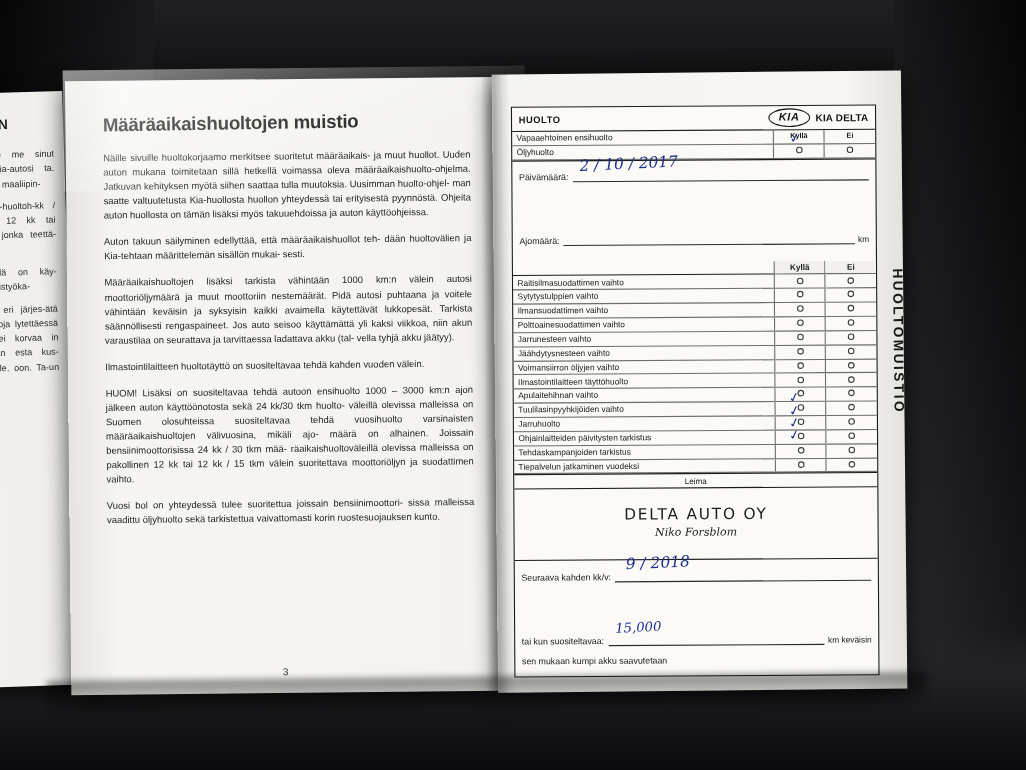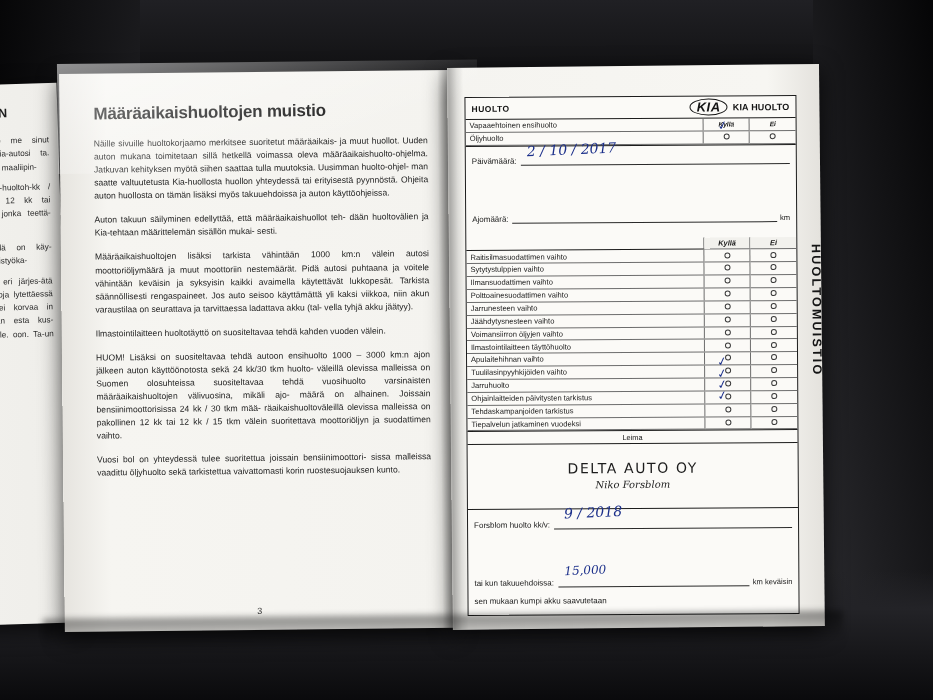--- a/index.html
+++ b/index.html
@@ -164,21 +164,21 @@
   .kia-logo {
     display: flex;
     align-items: center;
     gap: 5px;
   }
   .kia-oval {
     width: 36px; height: 15px;
     border: 1.4px solid #141414;
     border-radius: 50%;
     display: flex; align-items: center; justify-content: center;
-    font-size: 13px; font-weight: bold; font-style: italic;
+    font-size: 10px; font-weight: bold; font-style: italic;
     letter-spacing: .5px;
     color: #141414;
   }
   .kia-motors {
     font-size: 9px;
     font-weight: bold;
     color: #141414;
     letter-spacing: .2px;
   }
   table.rows {
@@ -191,21 +191,20 @@
     border-bottom: .7px solid #6d6d6d;
     padding: 1.2px 4px;
     line-height: 1.25;
   }
   td.col-label { width: 72%; }
   td.col-a, td.col-b {
     width: 14%;
     text-align: center;
     border-left: .7px solid #6d6d6d;
     position: relative;
-    font-style: italic;
   }
   .circle {
     display: inline-block;
     width: 4px; height: 4px;
     border: .7px solid #3a3a3a;
     border-radius: 50%;
   }
   .hdr-row td {
     font-weight: bold;
     font-size: 7.4px;
@@ -346,21 +345,21 @@
     </div>
 
     <div class="page page-right">
 
       <div class="card">
 
         <div class="card-head">
           <div class="huolto">HUOLTO</div>
           <div class="kia-logo">
             <div class="kia-oval">KIA</div>
-            <div class="kia-motors">KIA HUOLTO</div>
+            <div class="kia-motors">KIA DELTA</div>
           </div>
         </div>
 
         <table class="rows">
           <tbody>
               <tr>
             <td class="col-label">Vapaaehtoinen ensihuolto</td>
             <td class="col-a" style="font-size:6.6px;font-weight:bold;">Kyllä</td>
             <td class="col-b" style="font-size:6.6px;font-weight:bold;">Ei</td>
           </tr>
@@ -474,27 +473,27 @@
 
         <div class="leima">Leima</div>
 
         <div class="stamp">
           <div class="name">DELTA AUTO OY</div>
           <div class="person">Niko Forsblom</div>
         </div>
 
         <div class="next-block">
           <div class="field">
-            <span class="lbl">Forsblom huolto kk/v:</span>
+            <span class="lbl">Seuraava kahden kk/v:</span>
             <span class="line">
               <span class="hand" style="left:10px; top:-13px;">9  /  2018</span>
             </span>
           </div>
           <div class="field">
-            <span class="lbl">tai kun takuuehdoissa:</span>
+            <span class="lbl">tai kun suositeltavaa:</span>
             <span class="line">
               <span class="hand hand-sm" style="left:6px; top:-12px;">15,000</span>
             </span>
             <span class="suffix">km keväisin</span>
           </div>
           <div class="field" style="margin-bottom:2px;">
             <span class="lbl">sen mukaan kumpi akku saavutetaan</span>
           </div>
         </div>
 

